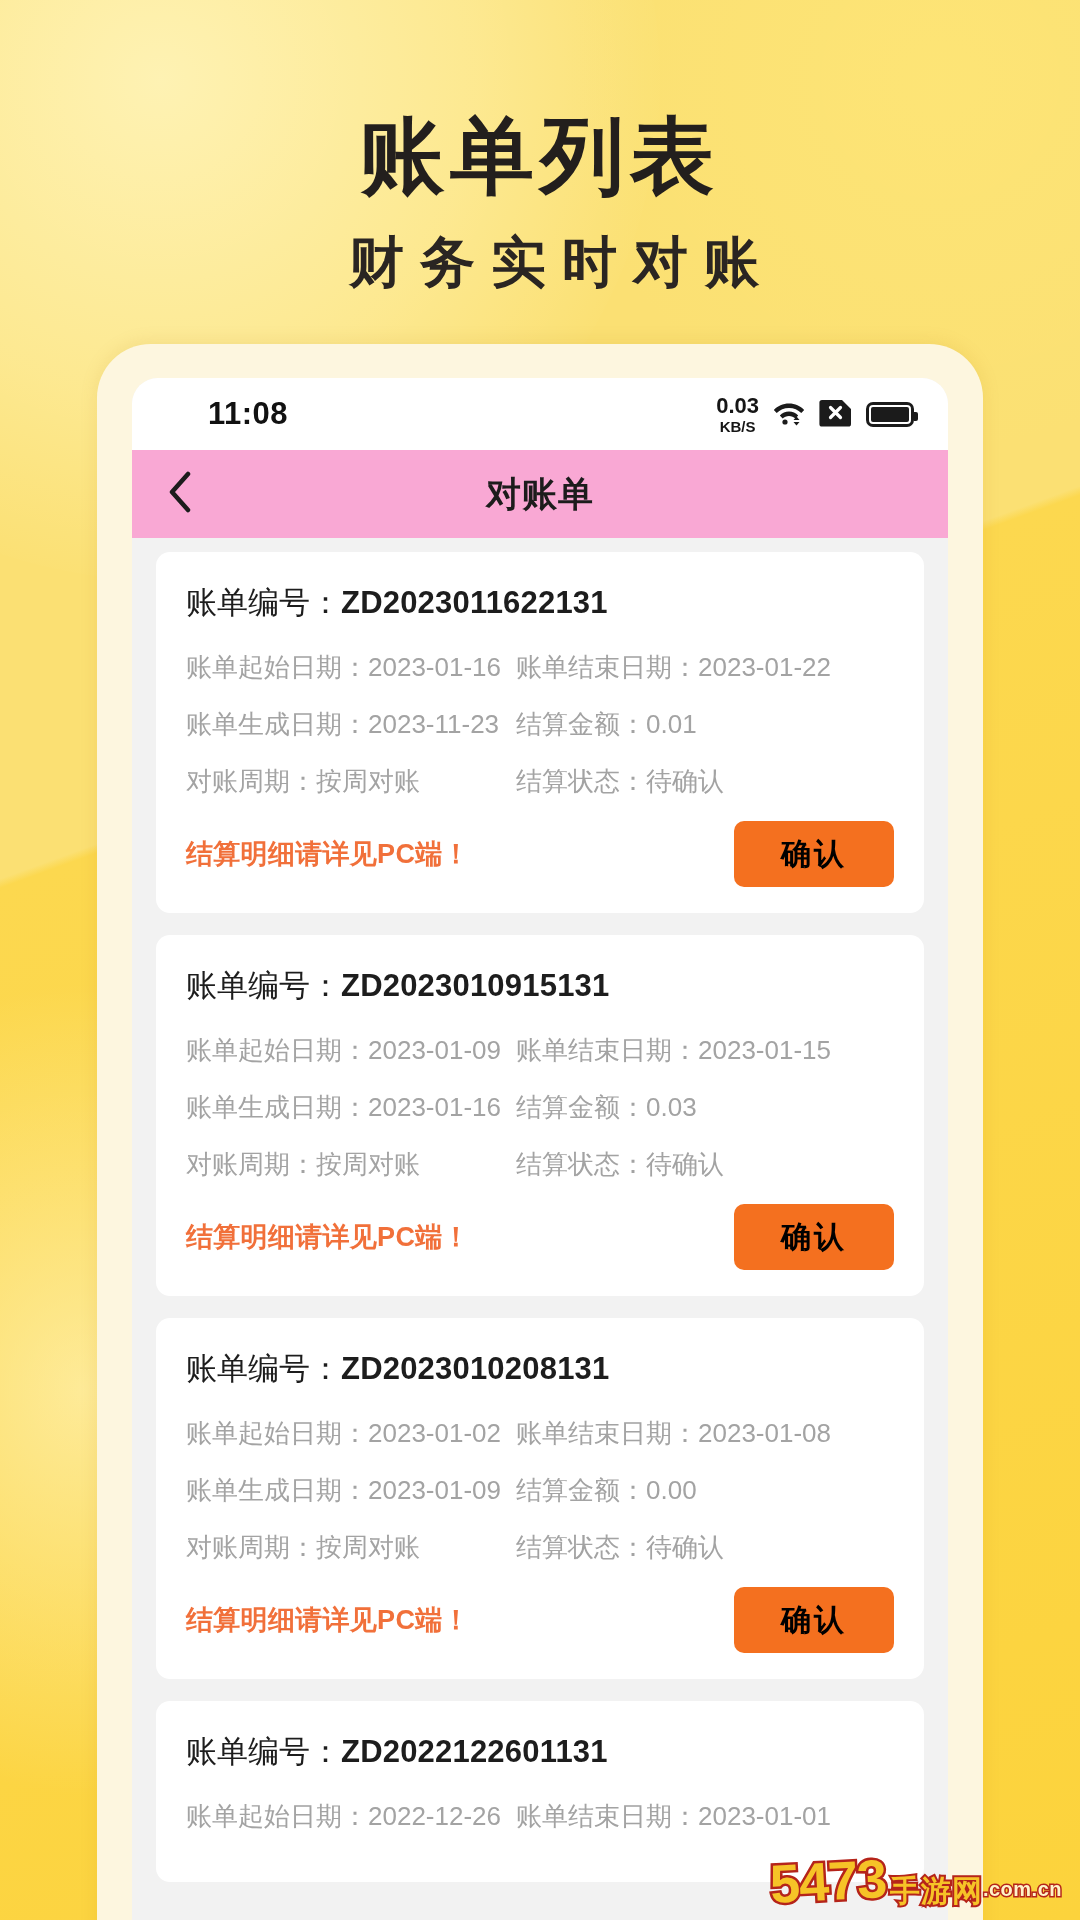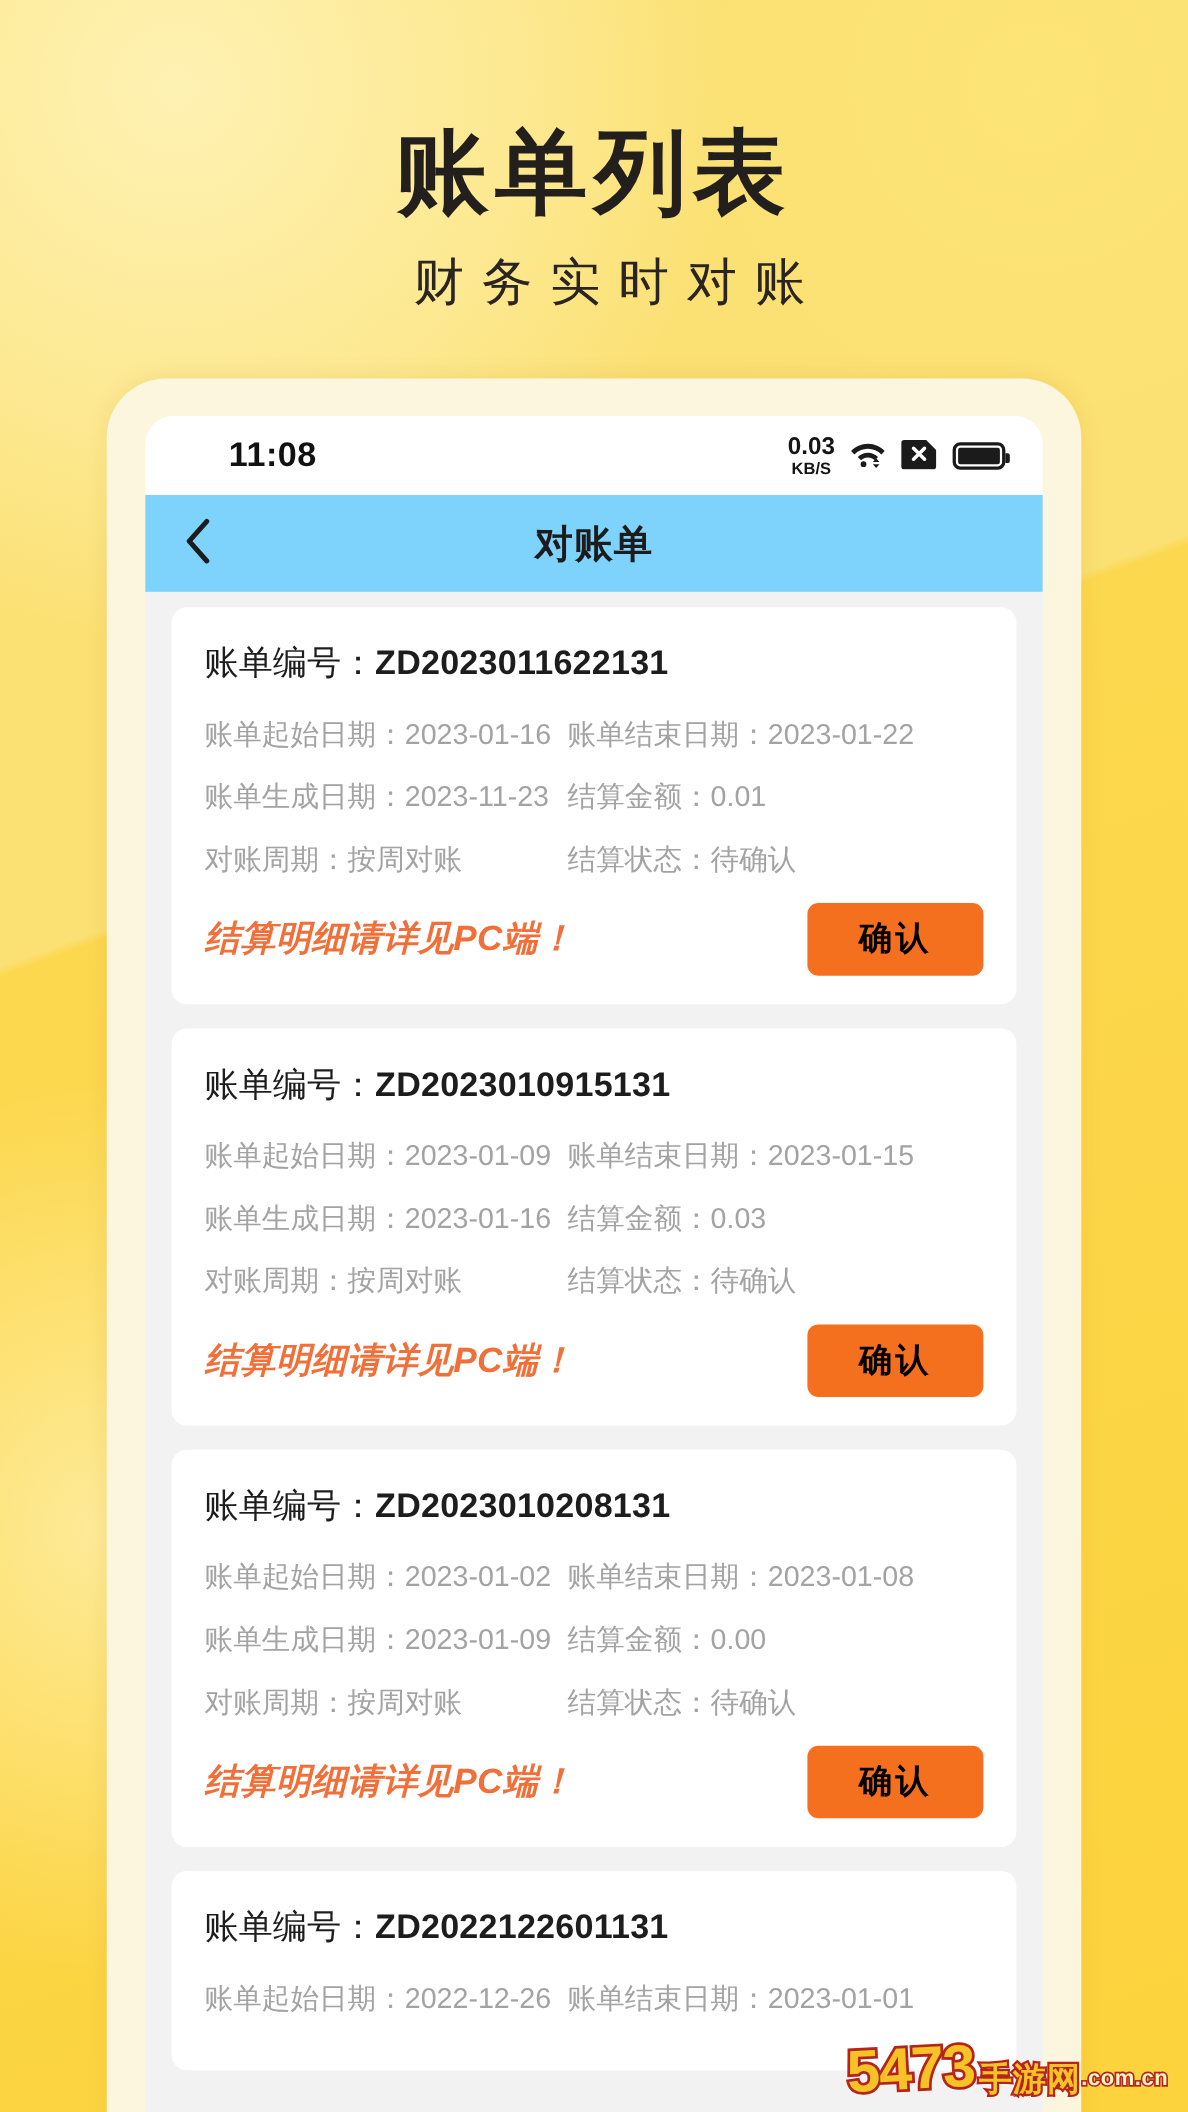--- a/index.html
+++ b/index.html
@@ -21,22 +21,22 @@
   .bg-soft{position:absolute;left:0;top:980px;width:420px;height:820px;
     background:radial-gradient(ellipse at 20% 50%,rgba(255,248,205,.6) 0%,rgba(255,248,205,0) 70%);}
 
   
   .promo{position:absolute;left:0;right:0;top:112px;text-align:center;z-index:5;}
   .promo-title{
     font-size:84px;font-weight:bold;color:#231f1d;letter-spacing:6px;
     line-height:1.05;margin:0;
   }
   .promo-sub{
-    margin:26px 0 0 0;font-size:46px;color:#2a2522;letter-spacing:16px;
-    font-weight:400;text-indent:16px;padding-left:28px;
+    margin:26px 0 0 0;font-size:55px;color:#2a2522;letter-spacing:16px;
+    font-weight:700;text-indent:16px;padding-left:28px;
   }
 
   
   .phone{
     position:absolute;left:97px;top:344px;width:886px;height:1600px;
     background:#FDF6DF;border-radius:54px 54px 0 0;
     box-shadow:0 -2px 18px rgba(170,120,0,.12);
     z-index:6;
   }
   .screen{
@@ -59,21 +59,21 @@
   .battery{
     width:48px;height:25px;border:3px solid #1b1b1b;border-radius:7px;
     position:relative;box-sizing:border-box;padding:2px;
   }
   .battery::after{content:"";position:absolute;right:-7px;top:7px;width:4px;height:9px;
     background:#1b1b1b;border-radius:0 2px 2px 0;}
   .battery i{display:block;width:100%;height:100%;background:#1b1b1b;border-radius:2px;}
 
   
   .navbar{
-    height:88px;background:#7dd3fc;display:flex;align-items:center;position:relative;
+    height:88px;background:#f9a8d4;display:flex;align-items:center;position:relative;
   }
   .nav-back{width:96px;display:flex;align-items:center;justify-content:center;cursor:pointer;}
   .nav-title{
     position:absolute;left:0;right:0;text-align:center;font-size:35px;
     font-weight:bold;color:#1c1c1c;letter-spacing:1px;pointer-events:none;
   }
 
   
   .list{padding:14px 0 0 0;}
   .card{
@@ -81,21 +81,21 @@
     padding:30px 30px 26px 30px;box-sizing:border-box;
   }
   .card-no{font-size:31px;color:#1d1d1d;font-weight:500;margin-bottom:26px;
     white-space:nowrap;}
   .card-no .val{font-weight:bold;letter-spacing:.2px;}
   .row{display:flex;margin-bottom:22px;}
   .cell{font-size:26px;color:#a3a3a3;white-space:nowrap;}
   .cell.c1{width:330px;flex:0 0 330px;}
   .cell.c2{flex:1;}
   .foot{display:flex;align-items:center;margin-top:6px;}
-  .note{font-size:32px;color:#F1703A;font-weight:bold;letter-spacing:.3px;font-style:italic;}
+  .note{font-size:27px;color:#F1703A;font-weight:bold;letter-spacing:.3px;}
   .btn-confirm{
     margin-left:auto;background:#F4701F;color:#000000;font-size:30px;font-weight:bold;
     border:none;border-radius:10px;padding:0;width:160px;height:66px;
     letter-spacing:3px;cursor:pointer;line-height:66px;text-align:center;
   }
 
   
   .watermark{
     position:absolute;right:18px;bottom:12px;z-index:40;
     font-weight:bold;display:flex;align-items:flex-end;line-height:1;

